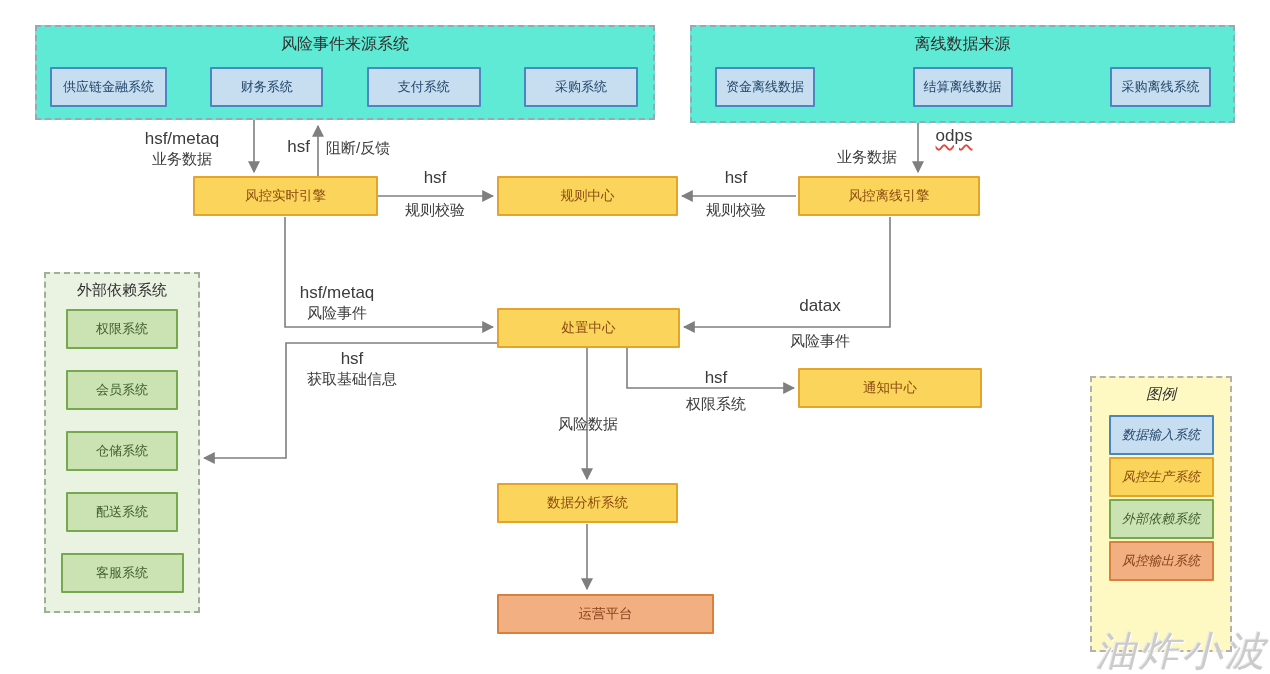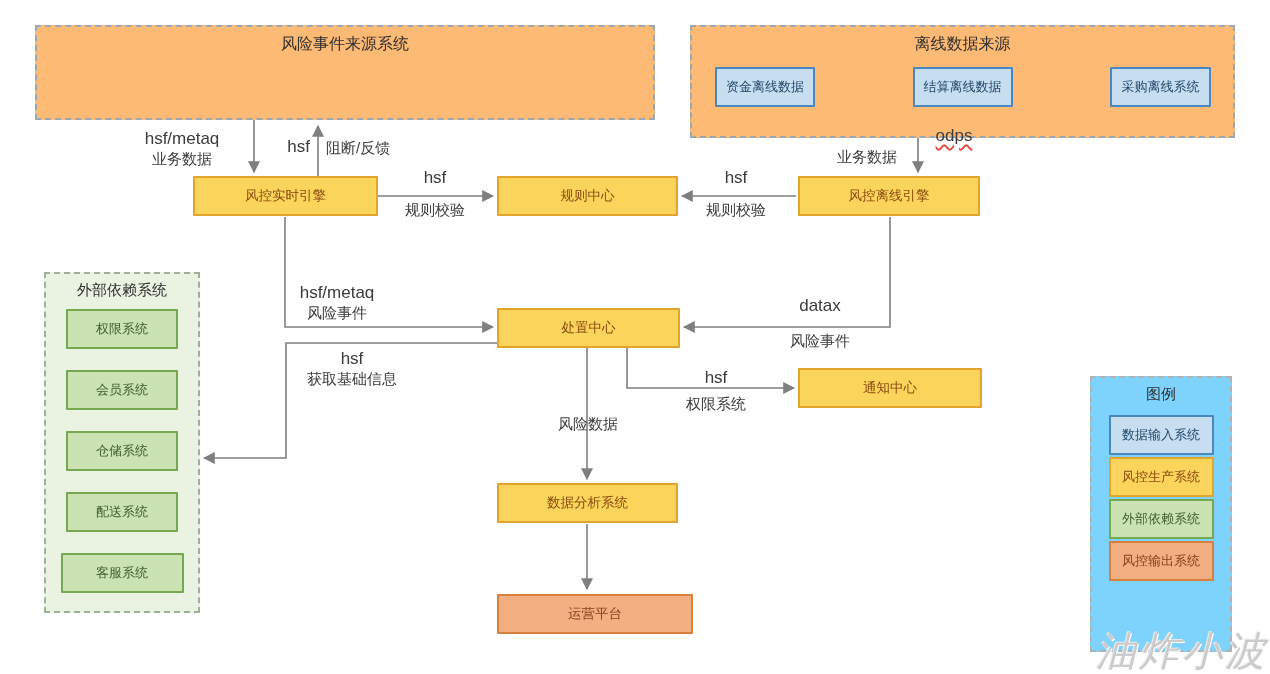--- a/index.html
+++ b/index.html
@@ -5,23 +5,23 @@
   * { margin:0; padding:0; box-sizing:border-box; }
   html,body { width:1270px; height:674px; background:#ffffff; overflow:hidden;
     font-family:"Liberation Sans","DejaVu Sans",sans-serif; }
   .stage { position:relative; width:1270px; height:674px; background:#fff; }
 
   svg.wires { position:absolute; left:0; top:0; z-index:1; }
 
   .container { position:absolute; z-index:2; border:2px dashed #9aa6ae; }
   .container .ctitle { text-align:center; font-size:16px; color:#2f2f2f; padding-top:7px; }
   .c-blue  { background:#dcе9f6; }
-  .c-blue  { background:#fdba74; border-color:#98a8b4; }
+  .c-blue  { background:#5eead4; border-color:#98a8b4; }
   .c-green { background:#eaf2e2; border-color:#a0af97; }
-  .c-white { background:#7dd3fc; border-color:#b2b2b2; }
+  .c-white { background:#fef9c3; border-color:#b2b2b2;font-style:italic; }
 
   .row { display:flex; justify-content:space-between; padding:12px 15px 0 13px; }
   .col { display:flex; flex-direction:column; align-items:center; gap:21px; padding-top:9px; }
 
   .box { display:flex; align-items:center; justify-content:center;
          height:40px; border-radius:1px; font-size:13px; white-space:nowrap; }
   .b-blue   { background:#c6def0; border:2px solid #4a86c0; color:#24476b; }
   .b-yellow { background:#fbd45c; border:2px solid #e2a42b; color:#8a4b10; }
   .b-green  { background:#cbe3b3; border:2px solid #76a94f; color:#3f5e2c; }
   .b-orange { background:#f2af81; border:2px solid #d9803f; color:#86421a; }
@@ -62,23 +62,29 @@
       <path d="M890,217 L890,327 L684,327" marker-end="url(#arr)"></path>
       <path d="M497,343 L286,343 L286,458 L204,458" marker-end="url(#arr)"></path>
       <path d="M587,348 L587,479" marker-end="url(#arr)"></path>
       <path d="M627,348 L627,388 L794,388" marker-end="url(#arr)"></path>
       <path d="M587,524 L587,589" marker-end="url(#arr)"></path>
     </g>
   </svg>
 
   <div class="container c-blue" style="left:35px; top:25px; width:620px; height:95px;">
     <div class="ctitle">风险事件来源系统</div>
+    <div class="row">
+      <div class="box b-blue" style="width:117px">供应链金融系统</div>
+      <div class="box b-blue" style="width:113px">财务系统</div>
+      <div class="box b-blue" style="width:114px">支付系统</div>
+      <div class="box b-blue" style="width:114px">采购系统</div>
+    </div>
   </div>
 
-  <div class="container c-blue" style="left:690px; top:25px; width:545px; height:113px;">
+  <div class="container c-blue" style="left:690px; top:25px; width:545px; height:98px;">
     <div class="ctitle">离线数据来源</div>
     <div class="row" style="padding:12px 22px 0 23px;">
       <div class="box b-blue" style="width:100px">资金离线数据</div>
       <div class="box b-blue" style="width:100px">结算离线数据</div>
       <div class="box b-blue" style="width:101px">采购离线系统</div>
     </div>
   </div>
 
   <div class="container c-green" style="left:44px; top:272px; width:156px; height:341px;">
     <div class="ctitle" style="font-size:15px">外部依赖系统</div>
@@ -100,21 +106,21 @@
       <div class="box b-orange">风控输出系统</div>
     </div>
   </div>
 
   <div class="node b-yellow" style="left:193px; top:176px; width:185px;">风控实时引擎</div>
   <div class="node b-yellow" style="left:497px; top:176px; width:181px;">规则中心</div>
   <div class="node b-yellow" style="left:798px; top:176px; width:182px;">风控离线引擎</div>
   <div class="node b-yellow" style="left:497px; top:308px; width:183px;">处置中心</div>
   <div class="node b-yellow" style="left:798px; top:368px; width:184px;">通知中心</div>
   <div class="node b-yellow" style="left:497px; top:483px; width:181px;">数据分析系统</div>
-  <div class="node b-orange" style="left:497px; top:594px; width:196px;">运营平台</div>
+  <div class="node b-orange" style="left:497px; top:594px; width:217px;">运营平台</div>
 
   <div class="elabel" style="left:126px; top:129px; width:112px;">
     <div class="proto">hsf/metaq</div>
     <div class="payload">业务数据</div>
   </div>
 
   <div class="elabel proto" style="left:266px; top:137px; width:44px; text-align:right;">hsf</div>
   <div class="elabel payload" style="left:326px; top:138px; width:80px; text-align:left;">阻断/反馈</div>
 
   <div class="elabel proto" style="left:395px; top:168px; width:80px;">hsf</div>

